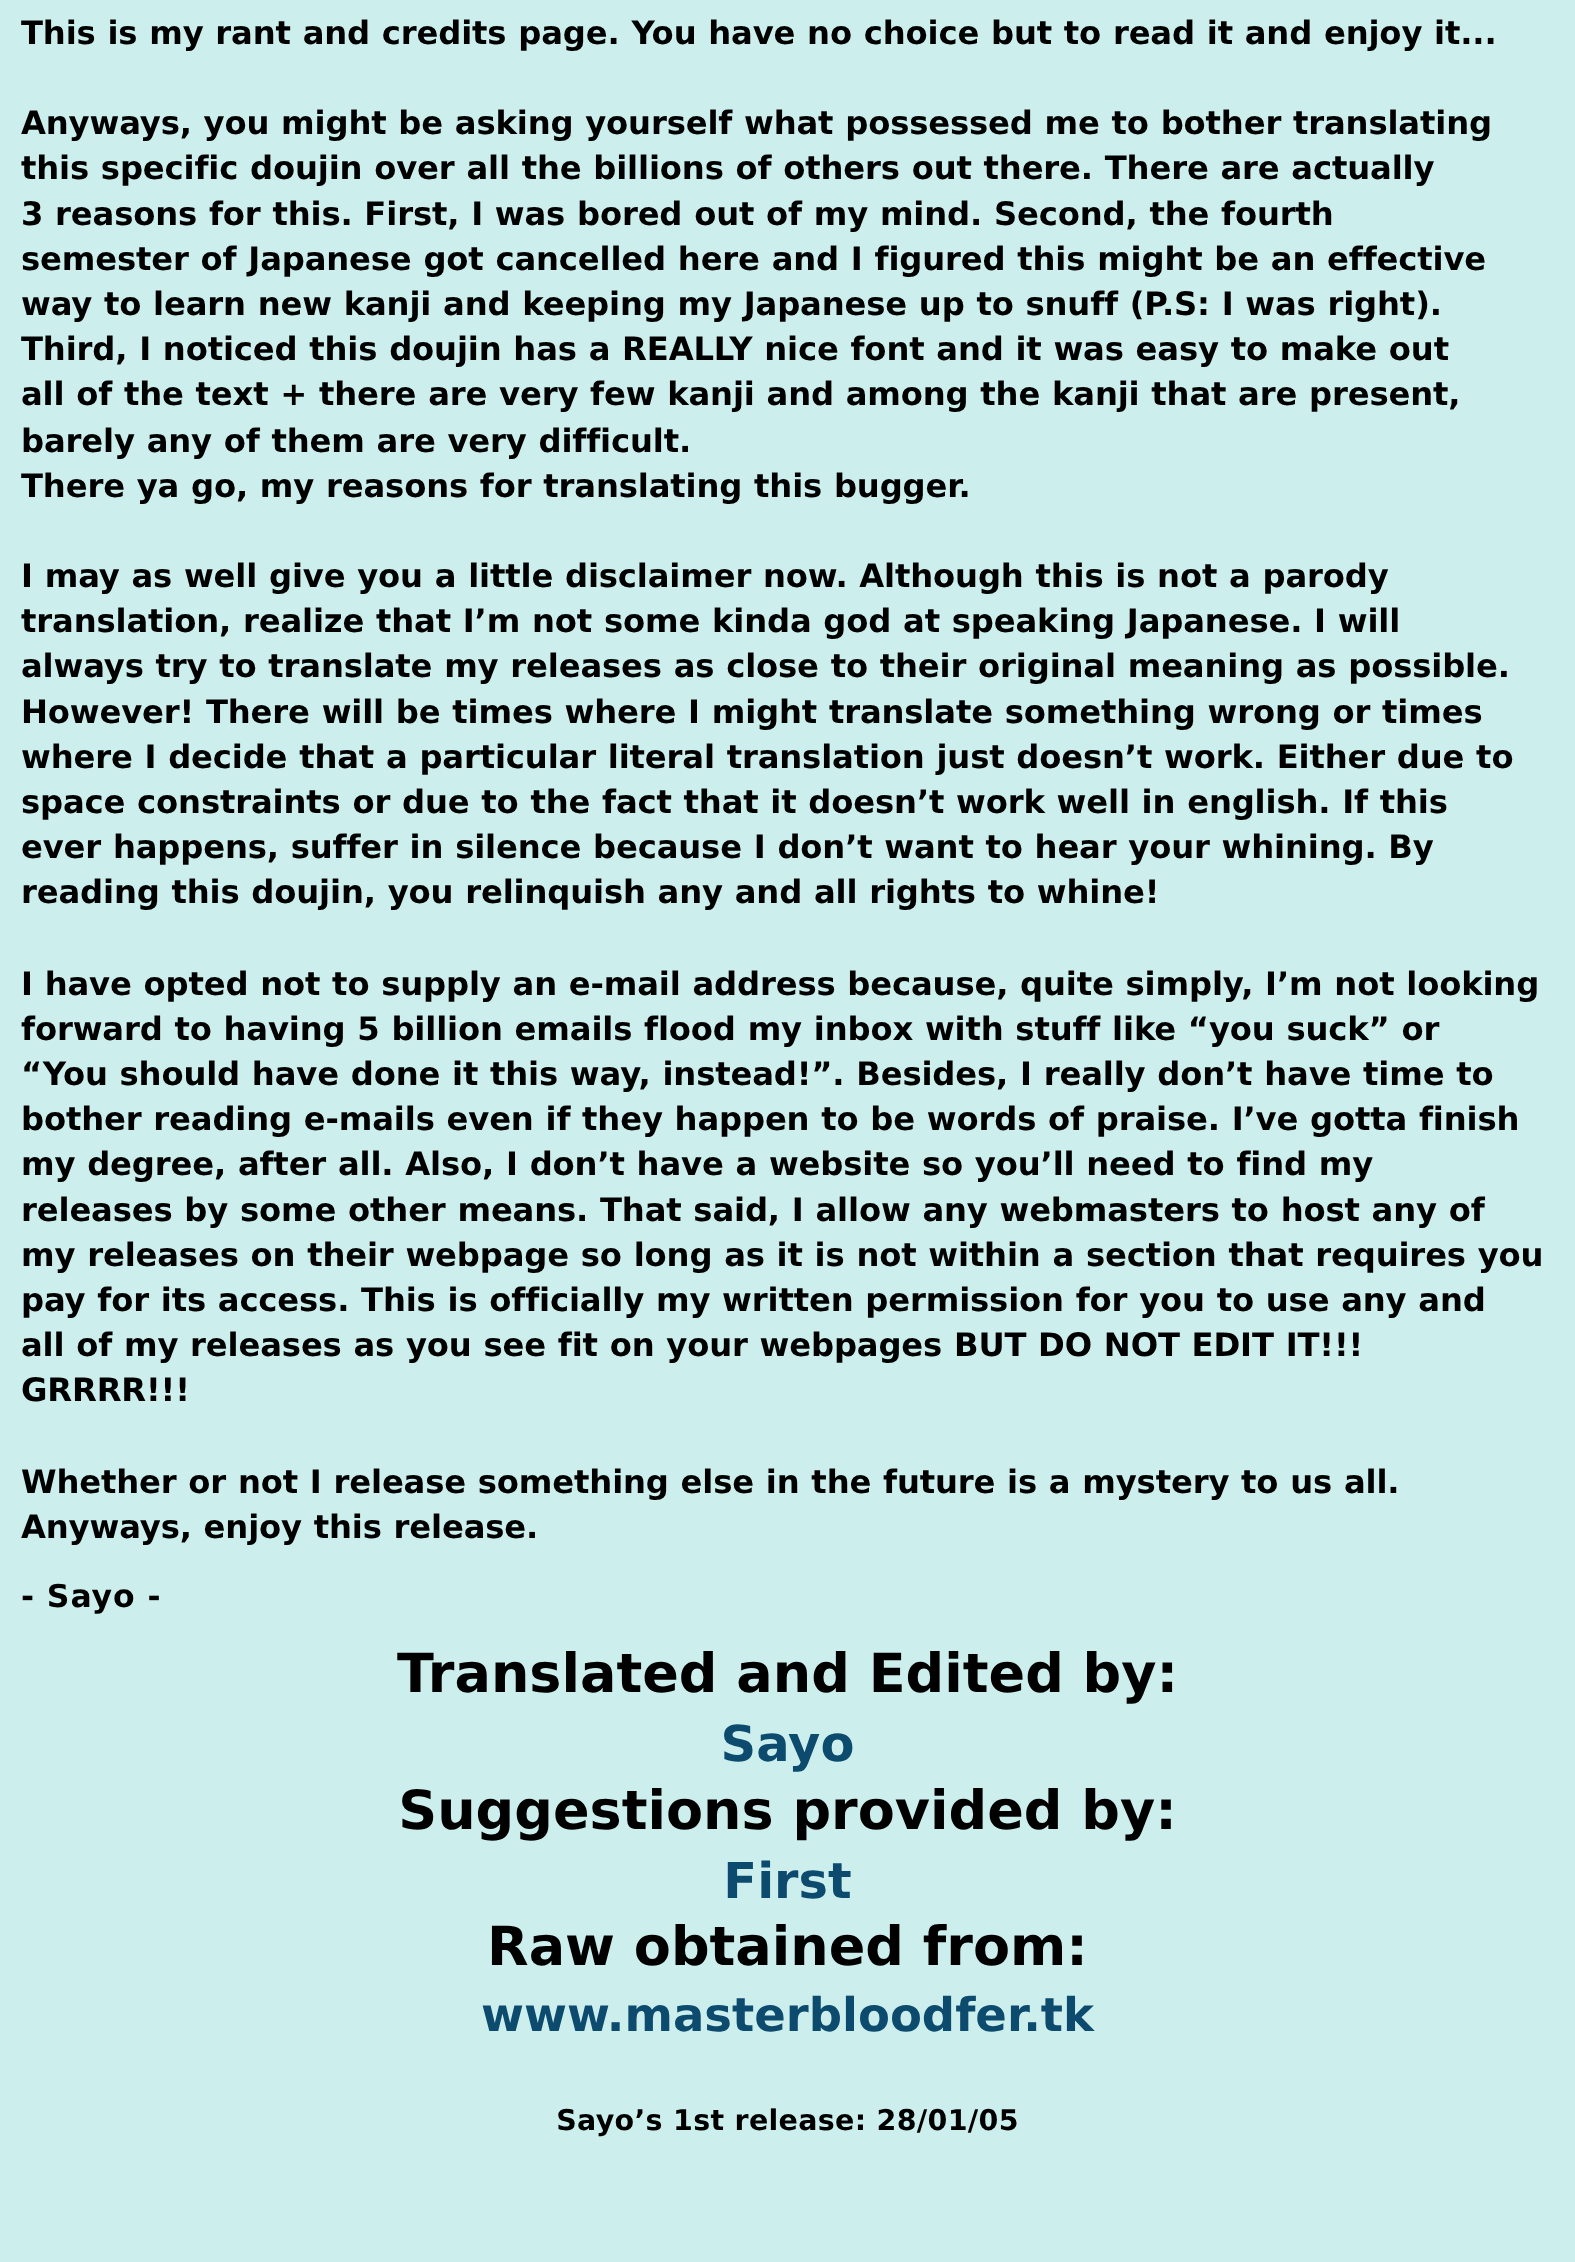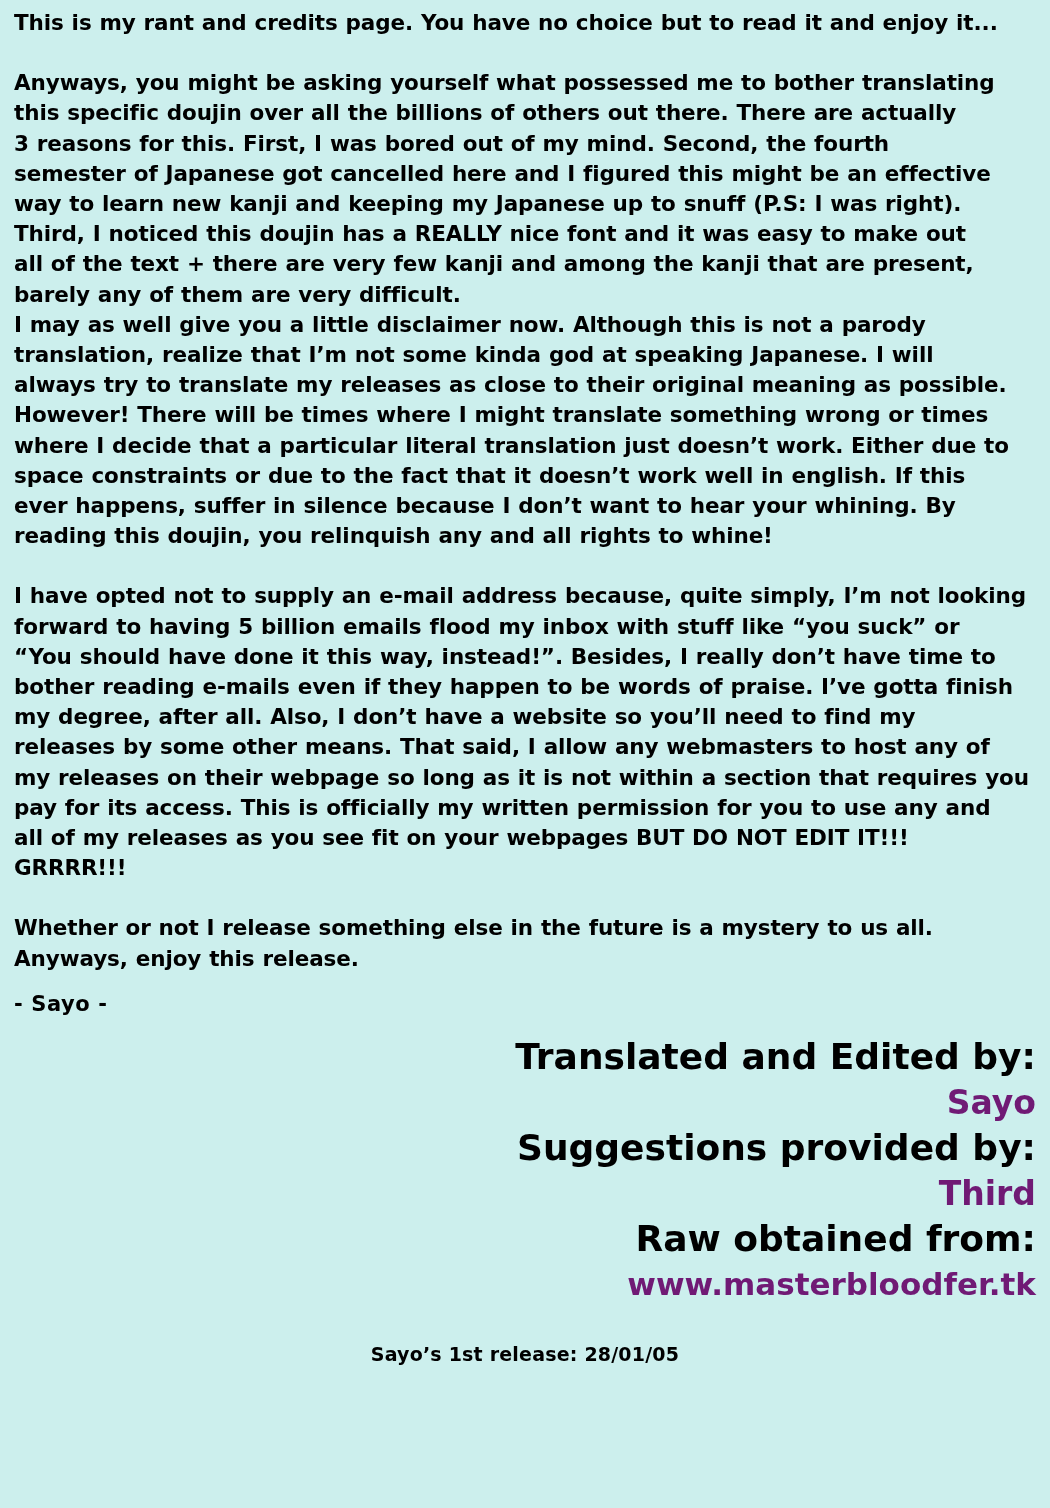--- a/index.html
+++ b/index.html
@@ -36,34 +36,34 @@
     margin-bottom: 0;
   }
   .signature {
     text-align: left;
     font-size: 21px;
     font-weight: bold;
     margin: 18px 86px 0 0;
     letter-spacing: 0.6px;
   }
   .credits {
-    text-align: right;
+    text-align: center;
     margin-top: 18px;
   }
   .credit-role {
     font-size: 36px;
     font-weight: bold;
     color: #000000;
     line-height: 46px;
     letter-spacing: 0px;
   }
   .credit-name {
     font-size: 33px;
     font-weight: bold;
-    color: #701a75;
+    color: #0c4a6e;
     line-height: 45px;
   }
   .credit-name.small {
     font-size: 31px;
   }
   .release-note {
     text-align: center;
     font-size: 19px;
     font-weight: bold;
     margin-top: 36px;
@@ -79,20 +79,21 @@
 
   <p class="body-text para tight">Anyways, you might be asking yourself what possessed me to bother translating
 this specific doujin over all the billions of others out there. There are actually
 3 reasons for this. First, I was bored out of my mind. Second, the fourth
 semester of Japanese got cancelled here and I figured this might be an effective
 way to learn new kanji and keeping my Japanese up to snuff (P.S: I was right).
 Third, I noticed this doujin has a REALLY nice font and it was easy to make out
 all of the text + there are very few kanji and among the kanji that are present,
 barely any of them are very difficult.</p>
 
+  <p class="body-text para">There ya go, my reasons for translating this bugger.</p>
 
   <p class="body-text para">I may as well give you a little disclaimer now. Although this is not a parody
 translation, realize that I’m not some kinda god at speaking Japanese. I will
 always try to translate my releases as close to their original meaning as possible.
 However! There will be times where I might translate something wrong or times
 where I decide that a particular literal translation just doesn’t work. Either due to
 space constraints or due to the fact that it doesn’t work well in english. If this
 ever happens, suffer in silence because I don’t want to hear your whining. By
 reading this doujin, you relinquish any and all rights to whine!</p>
 
@@ -110,20 +111,20 @@
   <p class="body-text para tight">Whether or not I release something else in the future is a mystery to us all.</p>
 
   <p class="body-text para tight">Anyways, enjoy this release.</p>
 
   <div class="signature">- Sayo -</div>
 
   <div class="credits">
     <div class="credit-role">Translated and Edited by:</div>
     <div class="credit-name">Sayo</div>
     <div class="credit-role">Suggestions provided by:</div>
-    <div class="credit-name">Third</div>
+    <div class="credit-name">First</div>
     <div class="credit-role">Raw obtained from:</div>
     <div class="credit-name small">www.masterbloodfer.tk</div>
   </div>
 
   <div class="release-note">Sayo’s 1st release: 28/01/05</div>
 
 </div>
 
 </body></html>

